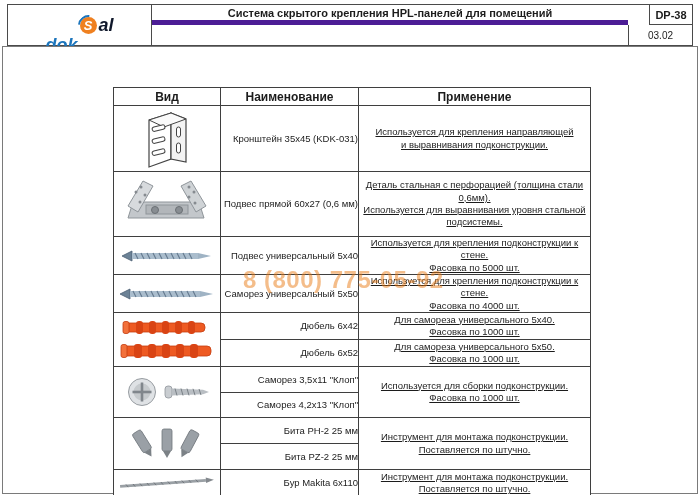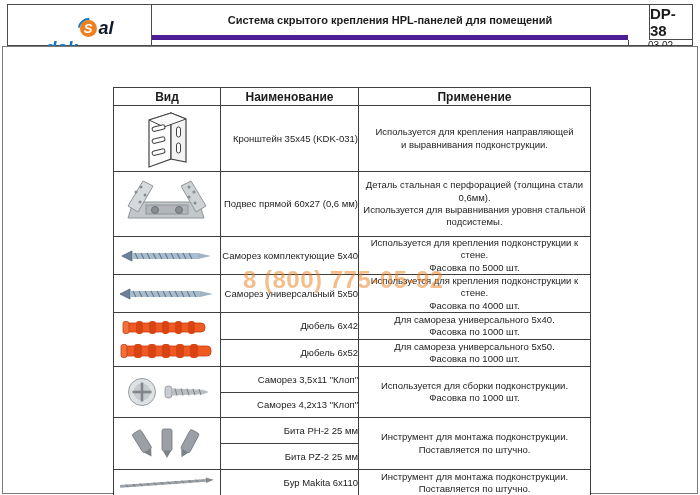--- a/index.html
+++ b/index.html
@@ -20,36 +20,36 @@
   .logo-ball{position:relative; width:17px; height:17px; margin:0 1px; border-radius:50%;
              background:#ef8020; display:flex; align-items:center; justify-content:center;}
   .logo-ball::before{content:""; position:absolute; inset:-2px; border-radius:50%;
              border:2px solid transparent; border-top-color:#1c75bc; transform:rotate(-40deg);}
   .logo-s{color:#fff; font-size:13px; font-weight:bold; font-style:italic; line-height:1;}
   .hdr-title{grid-area:title; border-bottom:5px solid #4c1d95;
              display:flex; align-items:center; justify-content:center;
              font-weight:bold; font-size:11px;}
   .hdr-sub{grid-area:sub; display:flex; align-items:center; justify-content:center; font-size:10px;}
   .hdr-code{grid-area:code; border-left:1px solid #4a4a4a; border-bottom:1px solid #4a4a4a;
-            display:flex; align-items:center; justify-content:center; font-weight:bold; font-size:15px;margin-left:21px;}
+            display:flex; align-items:center; justify-content:center; font-weight:bold; font-size:11px;margin-left:21px;}
   .hdr-page{grid-area:page; border-left:1px solid #4a4a4a;
             display:flex; align-items:center; justify-content:center; font-size:10px;}
 
   
   .frame{position:absolute; left:2px; top:46px; width:694px; height:446px;
          border:1px solid #7a7a7a; background:#fff;}
 
   
   table.main{position:absolute; left:113px; top:87px; width:477px;
              border-collapse:collapse; table-layout:fixed; background:#fff; z-index:2;}
   table.main col.c1{width:107px;} table.main col.c2{width:138px;} table.main col.c3{width:232px;}
   table.main th, table.main td{border:1px solid #3f3f3f; padding:0; vertical-align:middle; overflow:hidden;}
   table.main th{font-size:12px; font-weight:bold; text-align:center; height:17px;}
   td.name{font-size:9.5px; text-align:right; padding:1px 4px 1px 9px; line-height:1.25;}
-  td.app{font-size:9.5px; text-align:center; white-space:pre-line; line-height:1.3; padding:1px 6px;}
+  td.app{font-size:9.5px; text-align:center; white-space:pre-line; line-height:1.3; padding:1px 6px;text-decoration:underline;}
   td.pic{text-align:center;}
   td.pic svg{display:block; margin:0 auto;}
   tr.h66{height:66px;} tr.h65{height:65px;} tr.h28{height:28px;} tr.h27{height:27px;}
   tr.h26{height:26px;} tr.h25{height:25px;}
 
   
   .wm-brand{position:absolute; left:239px; top:196px; z-index:5; pointer-events:none;
             font-size:52px; font-weight:bold; letter-spacing:5px; line-height:1;
             color:rgba(128,128,128,0.38);}
   .wm-phone{position:absolute; left:243px; top:268px; z-index:5; pointer-events:none;
@@ -135,21 +135,21 @@
 
       <tr class="h28">
         <td class="pic">
           <svg width="92" height="12" viewBox="0 0 92 12">
             <polygon points="1,6 11,1 11,11" fill="#6c8296" stroke="#4c6074" stroke-width="0.8"></polygon>
             <rect x="11" y="3" width="66" height="6" fill="#aabdcd"></rect>
             <path d="M14 3 l3 6 M20 3 l3 6 M26 3 l3 6 M32 3 l3 6 M38 3 l3 6 M44 3 l3 6 M50 3 l3 6 M56 3 l3 6 M62 3 l3 6 M68 3 l3 6" stroke="#64798e" stroke-width="1.1" fill="none"></path>
             <polygon points="77,3 90,6 77,9" fill="#9fb3c4"></polygon>
           </svg>
         </td>
-        <td class="name">Саморез комплектующие 5х40</td>
+        <td class="name">Подвес универсальный 5х40</td>
         <td class="app">Используется для крепления подконструкции к стене.
 Фасовка по 5000 шт.</td>
       </tr>
 
       <tr class="h28">
         <td class="pic">
           <svg width="96" height="12" viewBox="0 0 96 12">
             <polygon points="1,6 11,1 11,11" fill="#6c8296" stroke="#4c6074" stroke-width="0.8"></polygon>
             <rect x="11" y="3" width="70" height="6" fill="#aabdcd"></rect>
             <path d="M14 3 l3 6 M20 3 l3 6 M26 3 l3 6 M32 3 l3 6 M38 3 l3 6 M44 3 l3 6 M50 3 l3 6 M56 3 l3 6 M62 3 l3 6 M68 3 l3 6 M74 3 l3 6" stroke="#64798e" stroke-width="1.1" fill="none"></path>

